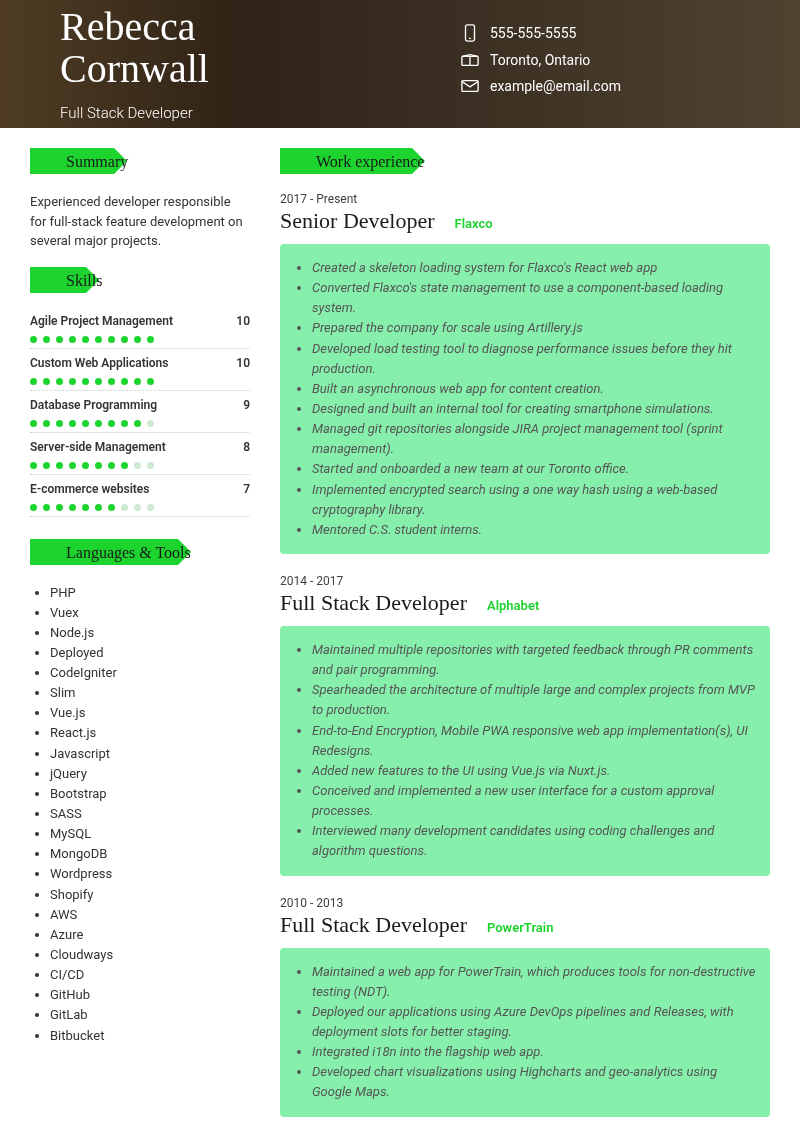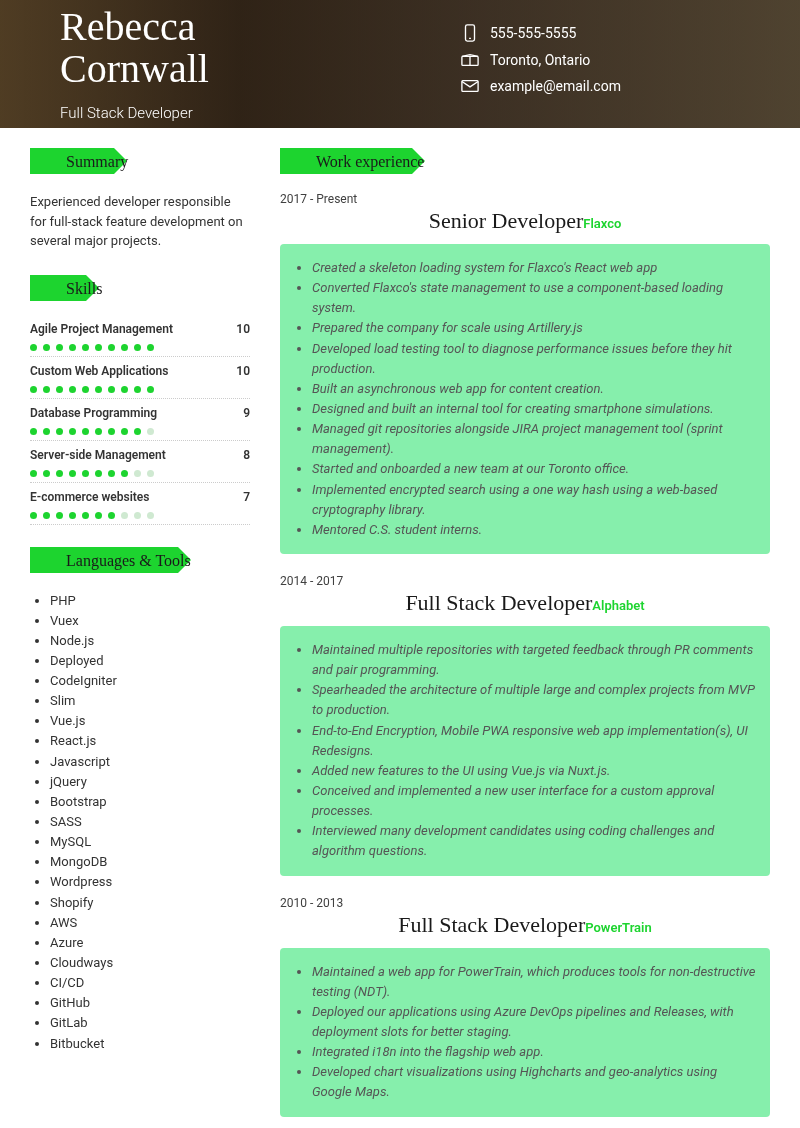--- a/index.html
+++ b/index.html
@@ -91,21 +91,21 @@
   font-family: Georgia, 'Times New Roman', serif;
   font-size: 16px;
   padding-left: 16px;
   color: #1a1a1a;
   margin-left: 20px;
 }
 .summary-text {
   font-size: 13px;
   line-height: 1.5;
   color: #333;
-  margin-bottom: 24px;
+  margin-bottom: 16px;
 }
 .skill-row {
   margin-bottom: 4px;
 }
 .skill-header {
   display: flex;
   justify-content: space-between;
   font-size: 12px;
   font-weight: 600;
   padding: 3px 0;
@@ -135,23 +135,24 @@
 .job {
   margin-bottom: 20px;
 }
 .job-dates {
   font-size: 12px;
   color: #404040;
   margin-bottom: 2px;
 }
 .job-head {
   display: flex;
-  justify-content: center;
+  justify-content: flex-start;
   align-items: baseline;
   margin-bottom: 10px;
+  gap: 20px;
 }
 .job-title {
   font-family: Georgia, 'Times New Roman', serif;
   font-size: 22px;
   color: #1a1a1a;
 }
 .job-company {
   font-size: 13px;
   font-weight: 600;
   color: #1dd42f;

